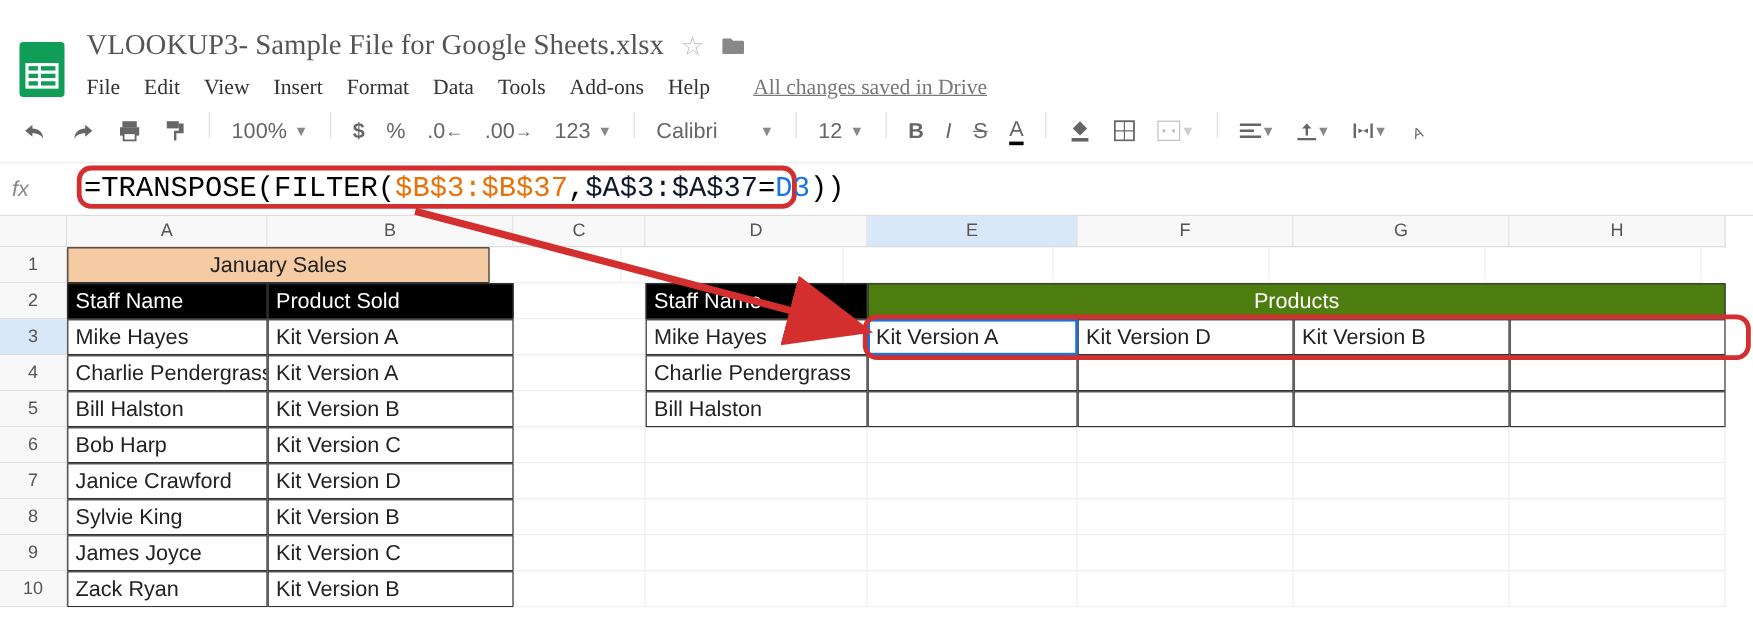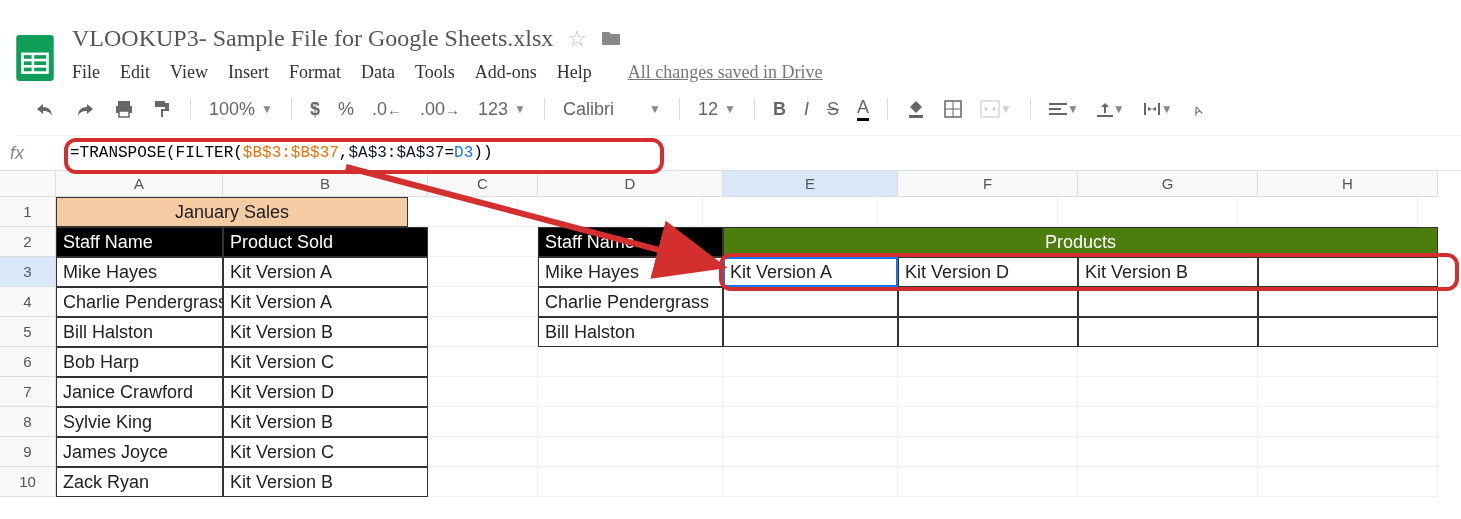--- a/index.html
+++ b/index.html
@@ -11,31 +11,31 @@
   .logo svg { width: 100%; height: 100%; }
   .title-area { flex: 1; }
   .doc-title { font-size: 24px; color: #555; font-weight: 400; display: flex; align-items: center; gap: 14px; }
   .star-icon { color: #bbb; font-size: 22px; }
   .folder-icon { color: #888; font-size: 22px; }
   .menu-bar { display: flex; gap: 20px; margin-top: 10px; font-size: 18px; color: #333; align-items: center; }
   .menu-item { cursor: pointer; }
   .save-status { color: #777; text-decoration: underline; margin-left: 16px; }
 
   
-  .toolbar { display: flex; align-items: center; gap: 6px; padding: 10px 12px; color: #666; font-size: 18px; border-bottom: 1px solid #eee; margin-left: 16px; }
+  .toolbar { display: flex; gap: 6px; padding: 10px 12px; color: #666; font-size: 18px; border-bottom: 1px solid #eee; }
   .tb-btn { padding: 4px 6px; display: flex; align-items: center; cursor: pointer; color: #666; }
   .tb-sep { width: 1px; height: 22px; background: #ddd; margin: 0 6px; }
   .tb-dropdown { display: flex; align-items: center; gap: 6px; padding: 4px 6px; cursor: pointer; }
   .chev { font-size: 12px; color: #888; }
   .color-underline { border-bottom: 3px solid #000; }
 
   
   .formula-bar { display: flex; align-items: center; padding: 4px 10px; border-bottom: 1px solid #ddd; position: relative; }
   .fx-label { font-style: italic; color: #888; font-size: 18px; width: 50px; }
-  .formula-text { font-family: 'Courier New', monospace; font-size: 16px; padding: 4px 10px; display: flex; position: relative; z-index: 2;}
+  .formula-text { font-family: 'Courier New', monospace; font-size: 24px; padding: 4px 10px; display: flex; position: relative; z-index: 2;}
   .formula-box { position: absolute; left: 64px; top: 2px; width: 600px; height: 36px; border: 4px solid #d32f2f; border-radius: 12px; z-index: 1;}
   .f-orange { color: #e8710a; }
   .f-purple { color: #0f172a; }
   .f-blue { color: #1a73e8; }
 
   
   .grid-wrap { position: relative; }
   .col-headers { display: flex; }
   .row-header-spacer { width: 56px; height: 26px; background: #f8f8f8; border-right: 1px solid #ddd; border-bottom: 1px solid #ddd; }
   .col-header { height: 26px; background: #f8f8f8; border-right: 1px solid #ddd; border-bottom: 1px solid #ddd; text-align: center; font-size: 15px; color: #555; display: flex; align-items: center; justify-content: center; }

